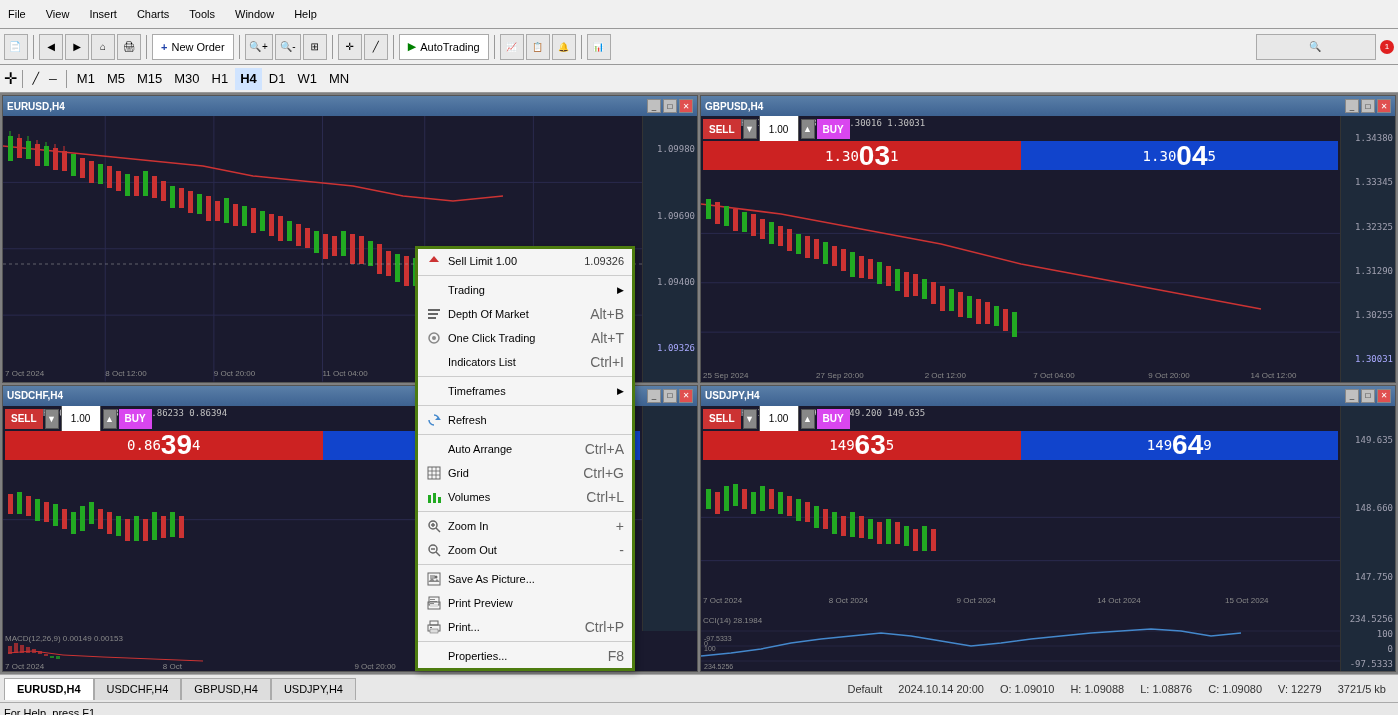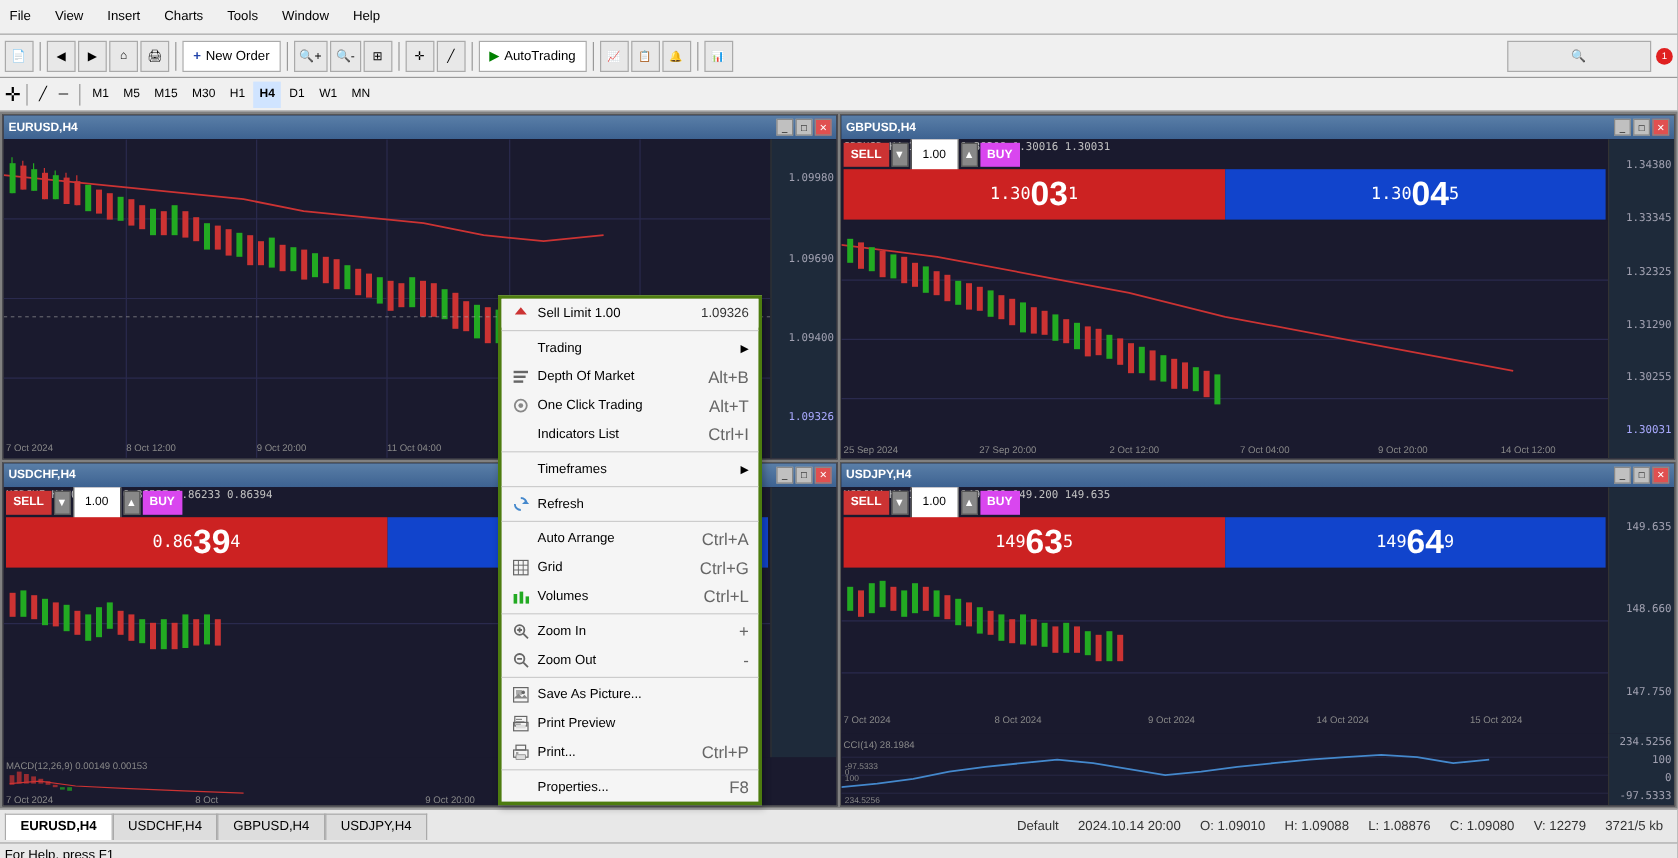--- a/index.html
+++ b/index.html
@@ -11,21 +11,21 @@
 
     
     .toolbar { background: #f0f0f0; border-bottom: 1px solid #999; padding: 2px 4px; display: flex; align-items: center; gap: 2px; height: 36px; }
     .toolbar-btn { background: #e8e8e8; border: 1px solid #aaa; padding: 2px 4px; cursor: pointer; font-size: 10px; min-width: 24px; height: 26px; display: flex; align-items: center; justify-content: center; }
     .toolbar-separator { width: 1px; height: 24px; background: #999; margin: 0 3px; }
     .new-order-btn { background: #fff; border: 1px solid #aaa; padding: 2px 8px; cursor: pointer; font-size: 11px; height: 26px; display: flex; align-items: center; gap: 4px; }
     .autotrade-btn { background: #fff; border: 1px solid #aaa; padding: 2px 8px; cursor: pointer; font-size: 11px; height: 26px; display: flex; align-items: center; gap: 4px; }
 
     
     .tf-bar { background: #f0f0f0; border-bottom: 1px solid #999; padding: 2px 4px; display: flex; align-items: center; gap: 2px; height: 28px; }
-    .tf-btn { background: transparent; border: none; padding: 2px 5px; cursor: pointer; font-size: 10px; height: 22px; }
+    .tf-btn { background: transparent; border: none; padding: 2px 5px; cursor: pointer; font-size: 13px; height: 22px; }
     .tf-separator { width: 1px; height: 18px; background: #999; margin: 0 3px; }
 
     
     .main-area { display: grid; grid-template-columns: 1fr 1fr; grid-template-rows: 1fr 1fr; gap: 2px; padding: 2px; background: #808080; height: calc(715px - 22px - 36px - 28px - 28px); }
 
     
     .chart-window { background: #1a1a2e; border: 1px solid #555; position: relative; overflow: hidden; display: flex; flex-direction: column; }
     .chart-titlebar { background: linear-gradient(to bottom, #5a7fa8, #3d6291); height: 20px; display: flex; align-items: center; justify-content: space-between; padding: 0 4px; }
     .chart-title-text { color: white; font-size: 10px; font-weight: bold; }
     .chart-controls { display: flex; gap: 2px; }
@@ -38,21 +38,21 @@
 
     
     .trading-overlay { position: absolute; top: 0; left: 0; right: 55px; padding: 2px; display: flex; flex-direction: column; gap: 1px; }
     .trade-row { display: flex; align-items: center; gap: 2px; height: 22px; }
     .sell-btn { background: #cc3333; color: white; border: none; padding: 2px 6px; font-size: 10px; font-weight: bold; cursor: pointer; height: 20px; }
     .buy-btn { background: #d946ef; color: white; border: none; padding: 0 6px; font-size: 10px; font-weight: bold; cursor: pointer; height: 20px; }
     .qty-input { width: 40px; height: 32px; border: 1px solid #555; background: #fff; font-size: 10px; text-align: center; }
     .qty-btn { width: 14px; height: 20px; background: #888; border: 1px solid #555; cursor: pointer; font-size: 9px; display: flex; align-items: center; justify-content: center; color: white; }
 
     
-    .price-display { display: flex; gap: 0; height: 42px; }
+    .price-display { display: flex; gap: 0; height: 29px; }
     .price-sell { background: #cc2222; color: white; display: flex; align-items: center; padding: 0 6px; flex: 1; justify-content: center; }
     .price-buy { background: #1144cc; color: white; display: flex; align-items: center; padding: 0 6px; flex: 1; justify-content: center; }
     .price-big { font-size: 28px; font-weight: bold; font-family: Liberation Sans, sans-serif; }
     .price-prefix { font-size: 14px; font-family: monospace; }
     .price-sup { font-size: 14px; font-family: monospace; vertical-align: super; }
 
     
     .context-menu { position: absolute; background: #f5f5f5; border: 3px solid #4d7c0f; box-shadow: 2px 2px 6px rgba(0,0,0,0.3); z-index: 1000; width: 220px; left: 415px; top: 246px; }
     .ctx-item { display: flex; align-items: center; padding: 4px 8px; cursor: pointer; gap: 6px; font-size: 11px; color: #000; }
     .ctx-item.has-sub::after { content: '▶'; margin-left: auto; font-size: 9px; }

